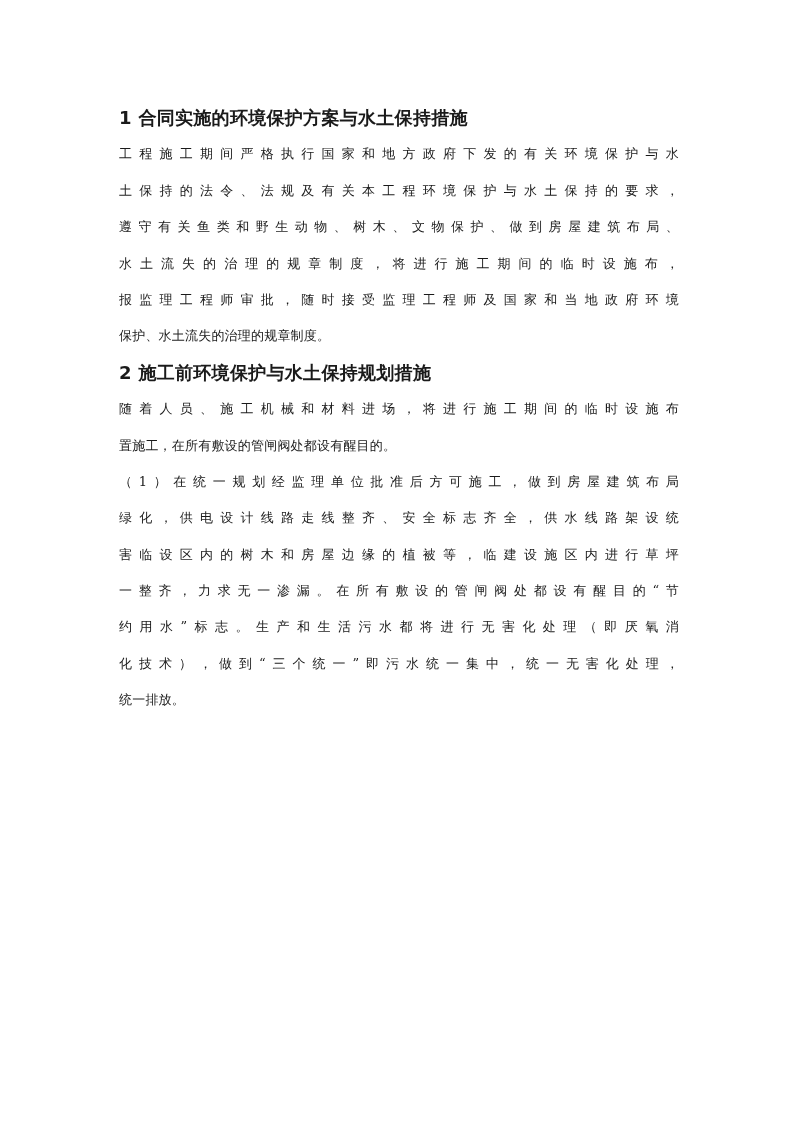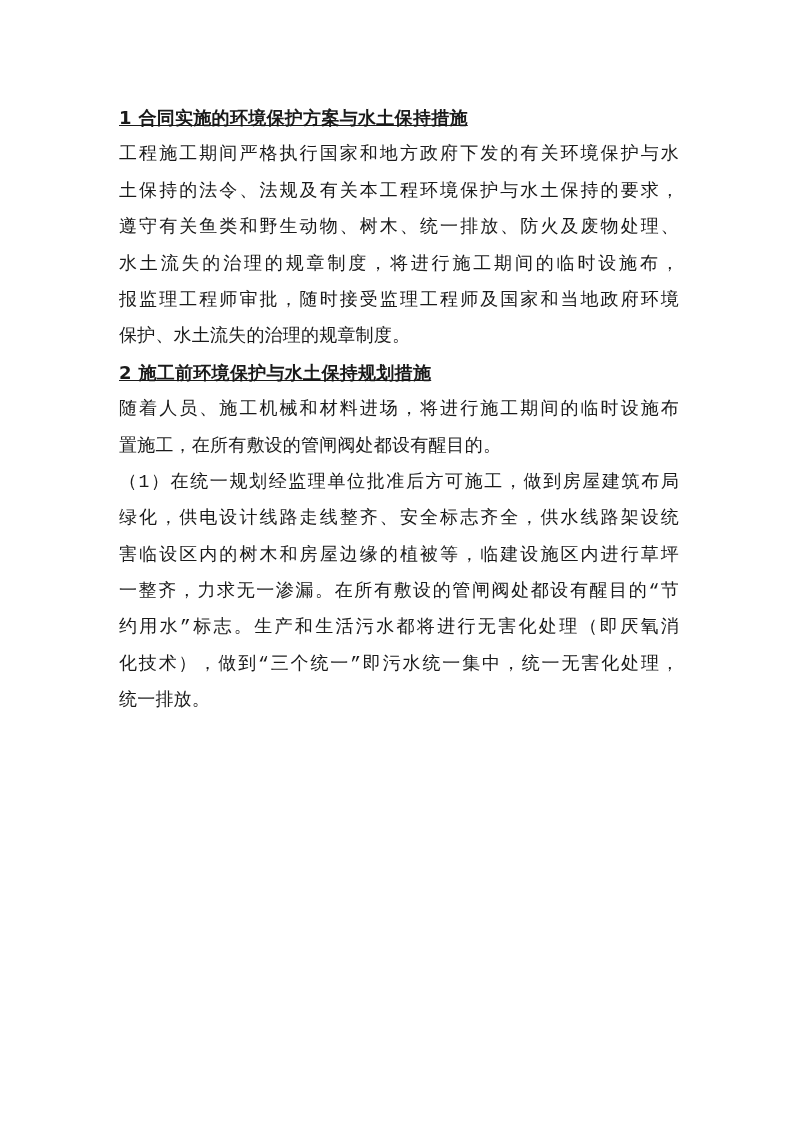--- a/index.html
+++ b/index.html
@@ -1,33 +1,33 @@
 <!DOCTYPE html>
 <html><head>
 <meta charset="utf-8">
 <style>
   html, body { margin: 0; padding: 0; background: #ffffff; }
   body { width: 793px; height: 1122px; position: relative; overflow: hidden;
          font-family: "DejaVu Serif", "Liberation Serif", serif; color: #1a1a1a; }
   .page { position: absolute; left: 119px; top: 100px; width: 560px; }
-  .line { height: 36.4px; line-height: 36.4px; font-size: 18px; white-space: nowrap;
-          letter-spacing: 0.2px; font-family: Liberation Mono, monospace; }
+  .line { height: 36.4px; line-height: 36.4px; font-size: 13px; white-space: nowrap;
+          letter-spacing: 0.2px; }
   .heading { font-family: "DejaVu Sans", "Liberation Sans", sans-serif; font-weight: bold;
-             font-size: 18px; letter-spacing: 0.3px; text-decoration: underline; }
+             font-size: 18px; letter-spacing: 0.3px; }
   .justify { text-align: justify; text-align-last: justify; }
 </style>
 </head>
 <body>
 
 <div class="page">
   <div class="line heading">1  合同实施的环境保护方案与水土保持措施</div>
   <div>
     <div class="line justify">工程施工期间严格执行国家和地方政府下发的有关环境保护与水</div>
     <div class="line justify">土保持的法令、法规及有关本工程环境保护与水土保持的要求，</div>
-    <div class="line justify">遵守有关鱼类和野生动物、树木、统一排放、防火及废物处理、</div>
+    <div class="line justify">遵守有关鱼类和野生动物、树木、文物保护、做到房屋建筑布局、</div>
     <div class="line justify">水土流失的治理的规章制度，将进行施工期间的临时设施布，</div>
     <div class="line justify">报监理工程师审批，随时接受监理工程师及国家和当地政府环境</div>
     <div class="line">保护、水土流失的治理的规章制度。</div>
   </div>
 
   <div class="line heading">2  施工前环境保护与水土保持规划措施</div>
   <div>
     <div class="line justify">随着人员、施工机械和材料进场，将进行施工期间的临时设施布</div>
     <div class="line">置施工，在所有敷设的管闸阀处都设有醒目的。</div>
   </div>

